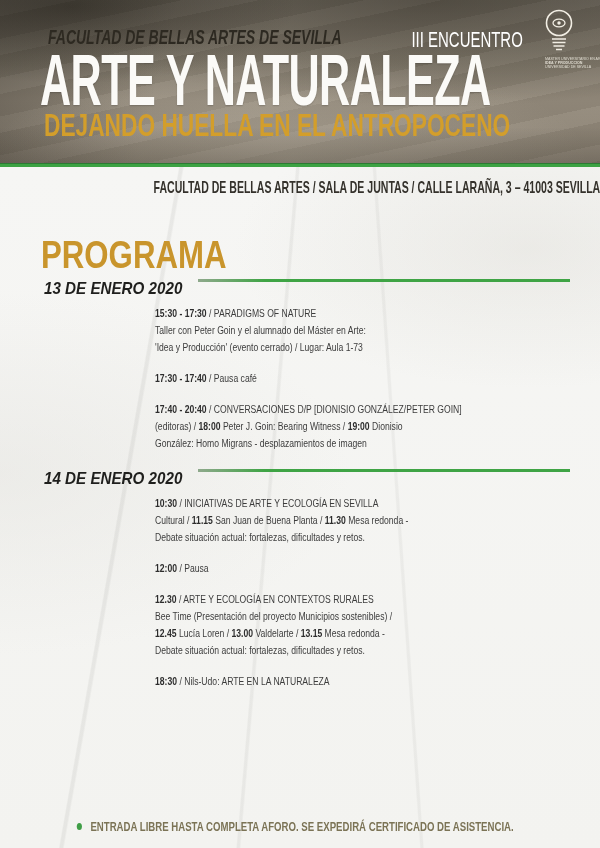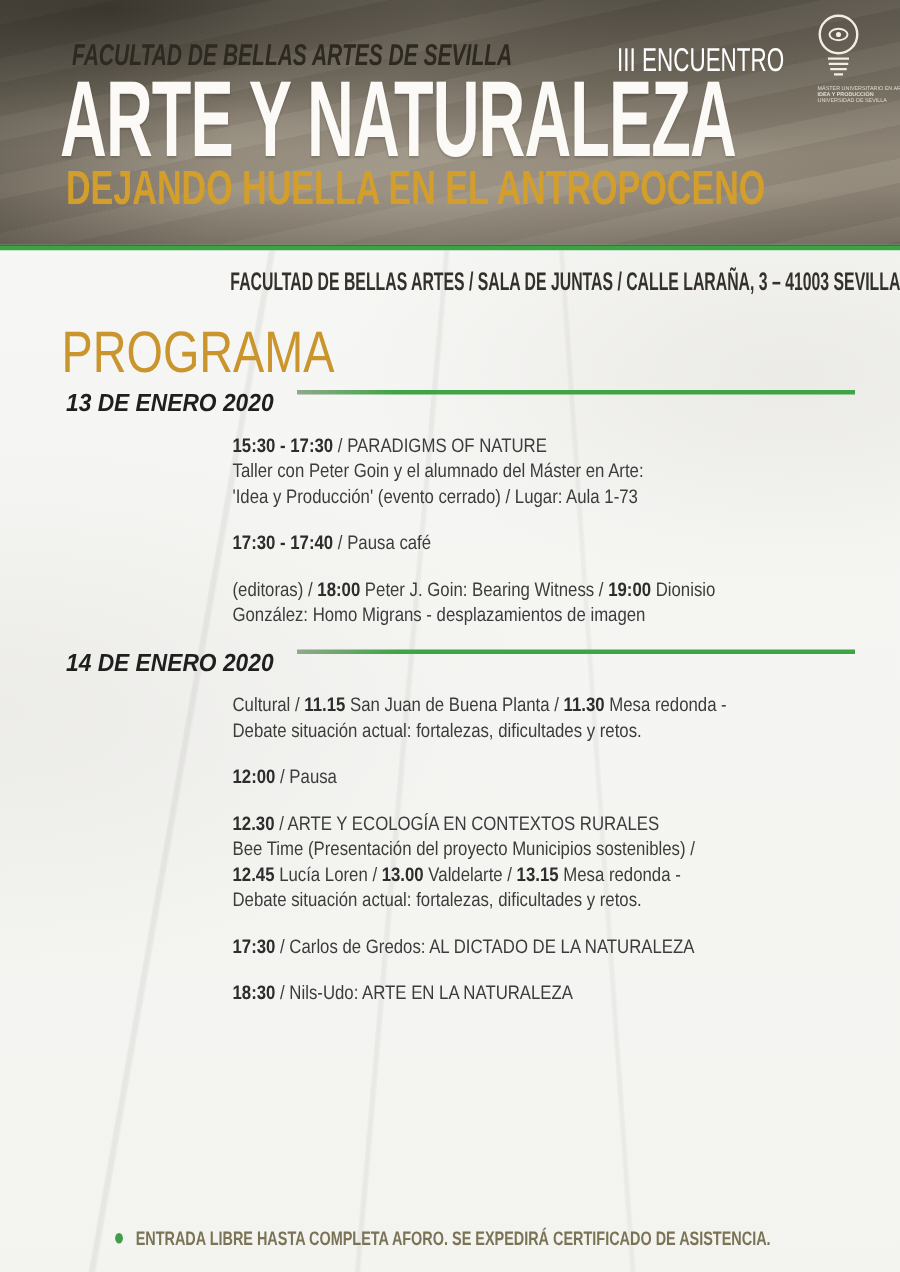--- a/index.html
+++ b/index.html
@@ -61,35 +61,35 @@
       linear-gradient(86deg,  transparent 64.8%, rgba(150,150,146,0.10) 65%, rgba(150,150,146,0.10) 65.3%, transparent 65.5%),
       radial-gradient(ellipse 420px 200px at 88% 12%, rgba(210,208,200,0.30), transparent 70%),
       radial-gradient(ellipse 500px 260px at 0% 45%, rgba(220,219,214,0.35), transparent 70%),
       linear-gradient(#f6f6f4, #f3f3f0);
   }
 
   .venue-row{ padding-top:11px; text-align:center; color:#34312b;
               font-size:17px; font-weight:bold; }
   .venue-row .cx{ transform:scaleX(0.62); transform-origin:50% 50%; }
 
-  .program-head{ margin:18px 0 0 41px; color:#c9952c;
-                 font-size:39px; font-weight:normal; line-height:1.0; }
+  .program-head{ margin:37px 0 0 41px; color:#c9952c;
+                 font-size:39px; font-weight:bold; line-height:1.0; }
   .program-head .cx{ transform:scaleX(0.80); }
 
   .schedule{ margin:0 30px 0 44px; }
 
   .date-row{ display:flex; align-items:flex-start; margin-top:5px; height:20px; }
   .date{ font-size:16.5px; font-weight:bold; font-style:italic; color:#1f1f1d;
          display:inline-block; white-space:nowrap; transform:scaleX(0.92); transform-origin:0 50%; }
   .rule{ flex:1; height:3px; margin-left:4px;
          background:linear-gradient(90deg, #8fa98c 0%, #3fa445 18%, #3fa445 100%); }
 
   .items{ padding-left:111px; margin-top:9px; }
   .item{ margin-bottom:14px; }
-  .line{ height:17px; font-size:13px; color:#3c3c3c; }
+  .line{ height:17px; font-size:10px; color:#3c3c3c; }
   .cx-line{ display:inline-block; white-space:nowrap;
             transform:scaleX(0.86); transform-origin:0 50%; }
   .seg.b{ font-weight:bold; color:#2d2d2d; }
 
   
   .footer{ position:absolute; left:0; right:0; bottom:13px; text-align:left; }
   .footer .cx{ transform:scaleX(0.74); transform-origin:50% 50%; }
   .footer-dot{ display:inline-block; width:7px; height:7px; border-radius:50%;
                background:#3f9e47; margin-right:7px; vertical-align:1px; }
   .footer-text{ color:#7b7355; font-size:13px; font-weight:bold; }
@@ -153,46 +153,45 @@
           <div class="items">
             <div class="item">
               <div class="line"><span class="cx-line"><span class="seg b">15:30 - 17:30</span><span class="seg"> / PARADIGMS OF NATURE</span></span></div>
               <div class="line"><span class="cx-line"><span class="seg">Taller con Peter Goin y el alumnado del Máster en Arte:</span></span></div>
               <div class="line"><span class="cx-line"><span class="seg">'Idea y Producción' (evento cerrado) / Lugar: Aula 1-73</span></span></div>
             </div>
             <div class="item">
               <div class="line"><span class="cx-line"><span class="seg b">17:30 - 17:40</span><span class="seg"> / Pausa café</span></span></div>
             </div>
             <div class="item">
+              <div class="line"><span class="cx-line"><span class="seg b">17:40 - 20:40</span><span class="seg"> / CONVERSACIONES D/P [DIONISIO GONZÁLEZ/PETER GOIN]</span></span></div>
               <div class="line"><span class="cx-line"><span class="seg">(editoras) / </span><span class="seg b">18:00</span><span class="seg"> Peter J. Goin: Bearing Witness / </span><span class="seg b">19:00</span><span class="seg"> Dionisio</span></span></div>
               <div class="line"><span class="cx-line"><span class="seg">González: Homo Migrans - desplazamientos de imagen</span></span></div>
             </div>
           </div>
         </div>
         <div class="day">
           <div class="date-row">
             <span class="date">14 DE ENERO 2020</span>
             <div class="rule"></div>
           </div>
           <div class="items">
             <div class="item">
+              <div class="line"><span class="cx-line"><span class="seg b">10:30</span><span class="seg"> / INICIATIVAS DE ARTE Y ECOLOGÍA EN SEVILLA</span></span></div>
               <div class="line"><span class="cx-line"><span class="seg">Cultural / </span><span class="seg b">11.15</span><span class="seg"> San Juan de Buena Planta / </span><span class="seg b">11.30</span><span class="seg"> Mesa redonda -</span></span></div>
               <div class="line"><span class="cx-line"><span class="seg">Debate situación actual: fortalezas, dificultades y retos.</span></span></div>
             </div>
             <div class="item">
               <div class="line"><span class="cx-line"><span class="seg b">12:00</span><span class="seg"> / Pausa</span></span></div>
             </div>
             <div class="item">
               <div class="line"><span class="cx-line"><span class="seg b">12.30</span><span class="seg"> / ARTE Y ECOLOGÍA EN CONTEXTOS RURALES</span></span></div>
               <div class="line"><span class="cx-line"><span class="seg">Bee Time (Presentación del proyecto Municipios sostenibles)  /</span></span></div>
               <div class="line"><span class="cx-line"><span class="seg b">12.45</span><span class="seg"> Lucía Loren / </span><span class="seg b">13.00</span><span class="seg"> Valdelarte / </span><span class="seg b">13.15</span><span class="seg"> Mesa redonda -</span></span></div>
               <div class="line"><span class="cx-line"><span class="seg">Debate situación actual: fortalezas, dificultades y retos.</span></span></div>
-            </div>
-            <div class="item">
-              <div class="line"><span class="cx-line"><span class="seg b">17:30</span><span class="seg"> / Carlos de Gredos: AL DICTADO DE LA NATURALEZA</span></span></div>
             </div>
             <div class="item">
               <div class="line"><span class="cx-line"><span class="seg b">18:30</span><span class="seg"> / Nils-Udo: ARTE EN LA NATURALEZA</span></span></div>
             </div>
           </div>
         </div>
       </div>
 
     <div class="footer">
       <span class="cx">

